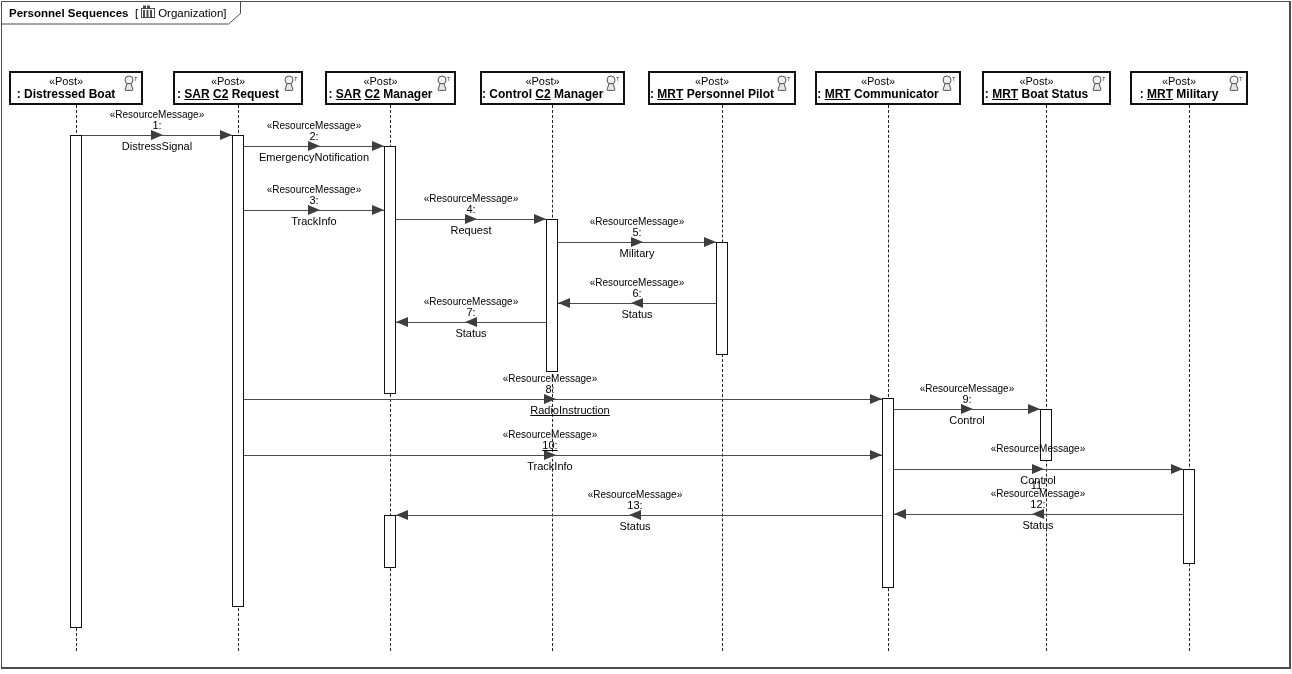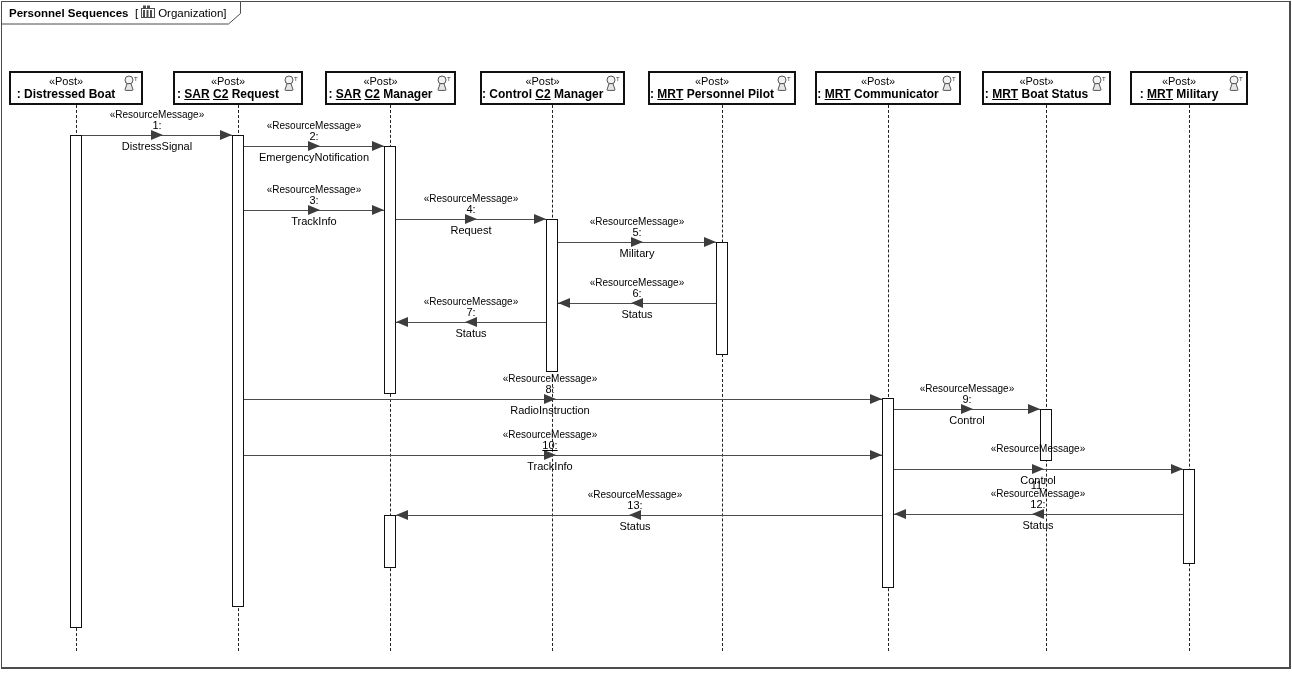--- a/index.html
+++ b/index.html
@@ -207,21 +207,21 @@
       <div class="arrow-l" style="left: 396px; top: 317px;"></div>
       <div class="arrow-l" style="left: 465px; top: 317px;"></div>
       <div class="msg-label msg-stereo" style="left: 361px; top: 296px;">«ResourceMessage»</div>
       <div class="msg-label msg-num" style="left: 361px; top: 307px;">7:</div>
       <div class="msg-label msg-name" style="left: 361px; top: 328px;">Status</div>
       <div class="msg-line" style="left: 244px; top: 399px; width: 638px;"></div>
       <div class="arrow-r" style="left: 870px; top: 394px;"></div>
       <div class="arrow-r" style="left: 544px; top: 394px;"></div>
       <div class="msg-label msg-stereo" style="left: 440px; top: 373px;">«ResourceMessage»</div>
       <div class="msg-label msg-num" style="left: 440px; top: 384px;">8:</div>
-      <div class="msg-label msg-name" style="left: 440px; top: 405px;">RadioInstruction</div>
+      <div class="msg-label msg-name" style="left: 460px; top: 405px; text-decoration: underline;">RadioInstruction</div>
       <div class="msg-line" style="left: 894px; top: 409px; width: 146px;"></div>
       <div class="arrow-r" style="left: 1028px; top: 404px;"></div>
       <div class="arrow-r" style="left: 961px; top: 404px;"></div>
       <div class="msg-label msg-stereo" style="left: 857px; top: 383px;">«ResourceMessage»</div>
       <div class="msg-label msg-num" style="left: 857px; top: 394px;">9:</div>
       <div class="msg-label msg-name" style="left: 857px; top: 415px;">Control</div>
       <div class="msg-line" style="left: 244px; top: 455px; width: 638px;"></div>
       <div class="arrow-r" style="left: 870px; top: 450px;"></div>
       <div class="arrow-r" style="left: 544px; top: 450px;"></div>
       <div class="msg-label msg-stereo" style="left: 440px; top: 429px;">«ResourceMessage»</div>

